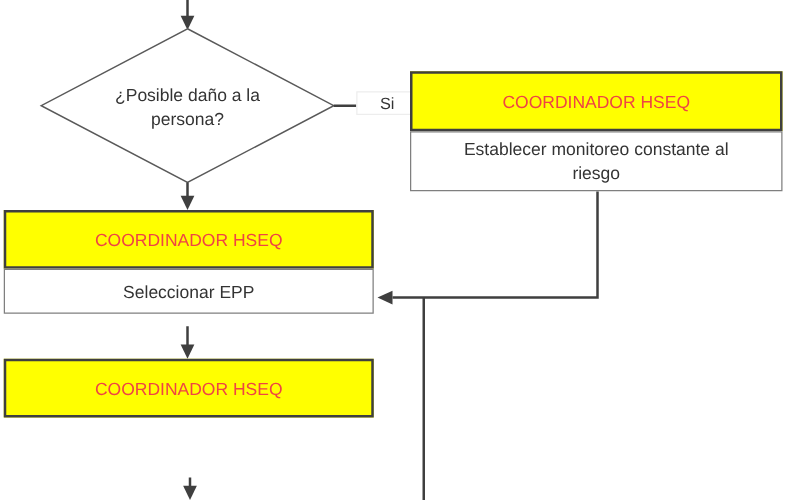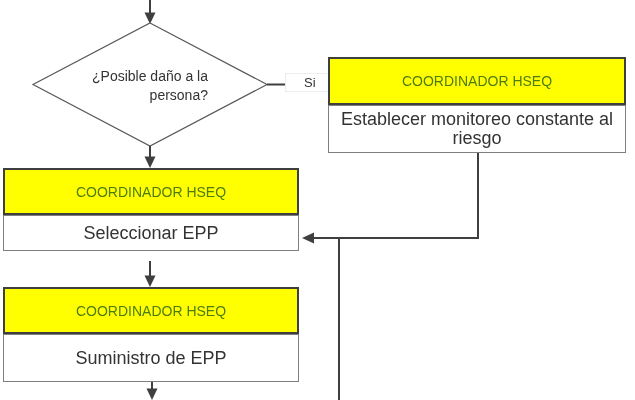--- a/index.html
+++ b/index.html
@@ -25,41 +25,41 @@
   .abs { position: absolute; box-sizing: border-box; }
 
   .node-header {
     background: #ffff00;
     border: 2px solid #3f3f3f;
     display: flex;
     align-items: center;
     justify-content: center;
     text-align: center;
     font-size: 14px;
-    color: #4d7c0f;
+    color: #ef4444;
     z-index: 2;
   }
   .node-body {
     background: #ffffff;
     border: 1px solid #7f7f7f;
     display: flex;
     align-items: center;
     justify-content: center;
     text-align: center;
-    font-size: 18px;
+    font-size: 14px;
     color: #333333;
     line-height: 19px;
     white-space: pre-line;
     z-index: 2;
   }
   .decision-text {
     display: flex;
     align-items: center;
     justify-content: center;
-    text-align: right;
+    text-align: center;
     font-size: 14px;
     color: #333333;
     line-height: 19px;
     white-space: pre-line;
     z-index: 2;
   }
   .edge-label {
     background: #ffffff;
     border: 1px solid #ededed;
     font-size: 13px;
@@ -117,15 +117,14 @@
   <div class="abs edge-label" style="left:285px; top:73px;">Si</div>
 
   <div class="abs node-header" style="left:328px; top:57px; width:298px; height:48px;">COORDINADOR HSEQ</div>
   <div class="abs node-body" style="left:328px; top:105px; width:298px; height:48px;">Establecer monitoreo constante al
 riesgo</div>
 
   <div class="abs node-header" style="left:3px; top:168px; width:296px; height:47px;">COORDINADOR HSEQ</div>
   <div class="abs node-body" style="left:3px; top:215px; width:296px; height:36px;">Seleccionar EPP</div>
 
   <div class="abs node-header" style="left:3px; top:287px; width:296px; height:47px;">COORDINADOR HSEQ</div>
-  <div class="abs node-body" style="left:3px; top:334px; width:296px; height:48px;">Suministro de EPP</div>
 
 </div>
 
 </body></html>

